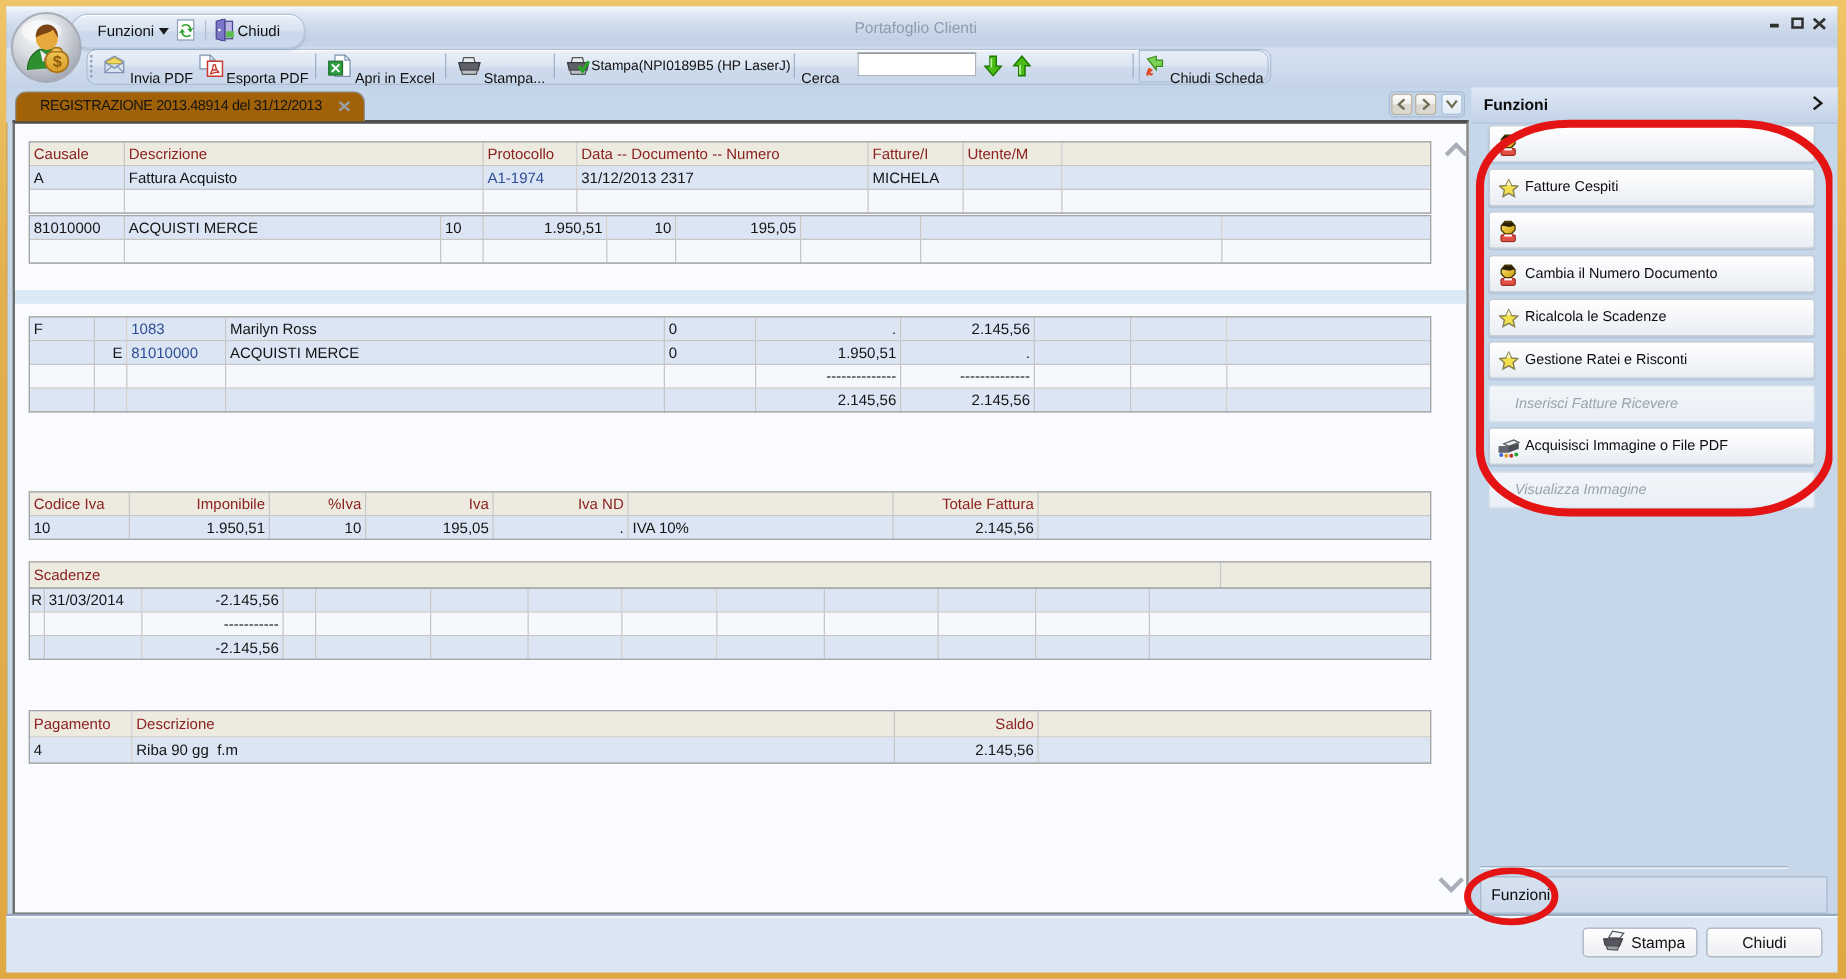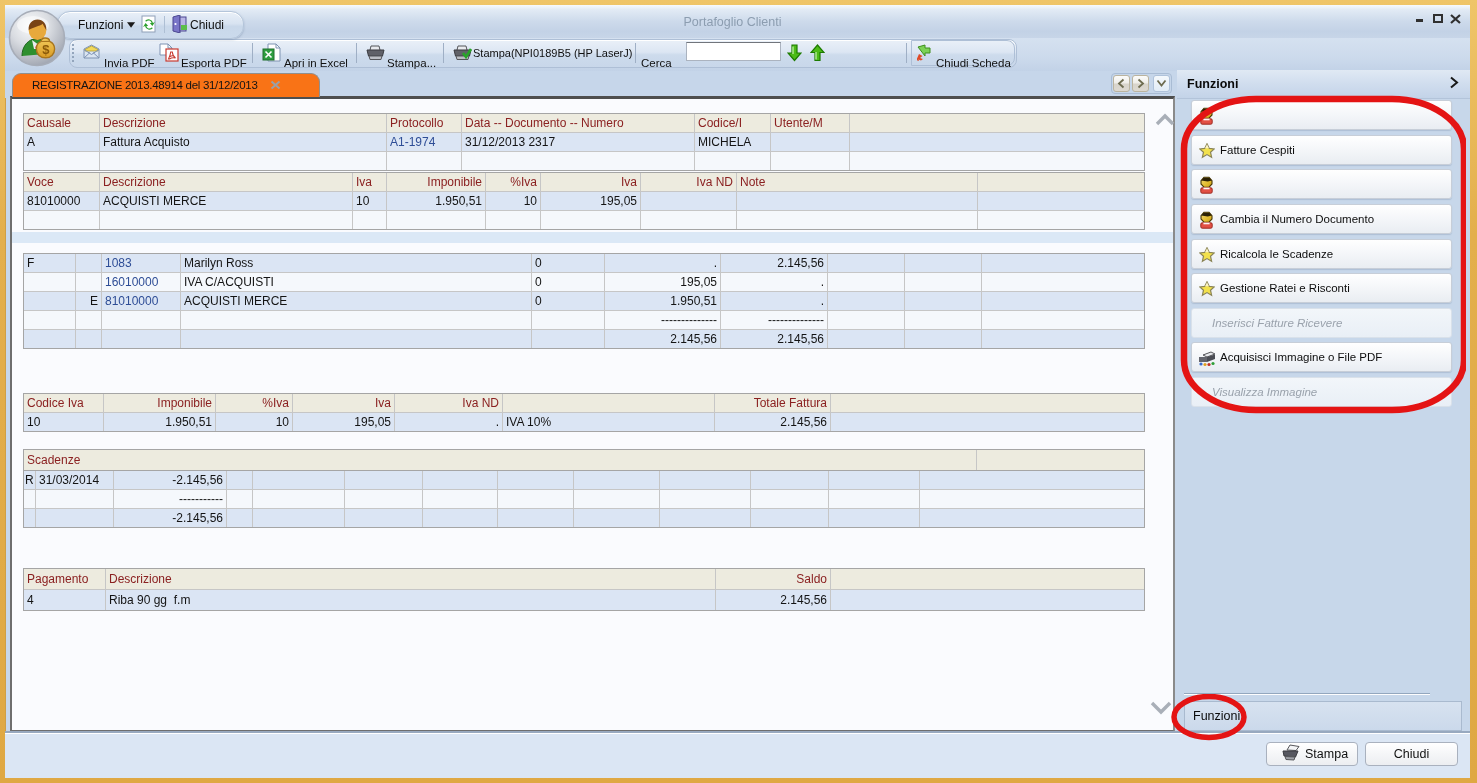--- a/index.html
+++ b/index.html
@@ -22,21 +22,21 @@
 .tsep{position:absolute;top:43px;width:1px;height:20px;background:#9FAFC5}
 .tbtxt{position:absolute;top:57px;font-size:11.5px;color:#101010;white-space:nowrap}
 
 #pill{position:absolute;left:57px;top:11px;width:185px;height:26px;border-radius:13px;
  border:1px solid #B4C5DA;background:linear-gradient(180deg,#E9F0F8 0%,#D8E3F1 45%,#C9D8EA 55%,#CBDAEC 100%);
  box-shadow:0 1px 2px rgba(120,140,170,.5), inset 0 1px 0 #fff}
 
 #content{position:absolute;left:10px;top:96px;width:1165px;height:636px;
  background:#FAFBFE;border-top:3px solid #4E4E4E;border-left:2px solid #6E6E6E;border-right:2px solid #8a8a8a;border-bottom:2px solid #6E6E6E;box-sizing:border-box}
 
-#tab{position:absolute;left:12px;top:73px;width:308px;height:24px;background:#f97316;
+#tab{position:absolute;left:12px;top:73px;width:280px;height:24px;background:#a16207;
  border:1px solid #8F8F8F;border-bottom:none;border-radius:9px 9px 0 0;box-sizing:border-box}
 #tab span{position:absolute;left:19px;top:5px;letter-spacing:-0.3px;font-size:11.5px;color:#141414}
 
 #rpanel{position:absolute;left:1177px;top:70px;width:293px;height:663px;background:#C7D7EA}
 #rphead{position:absolute;left:1177px;top:70px;width:293px;height:28px;
  background:linear-gradient(180deg,#E0E9F4 0%,#D0DDEE 50%,#C3D3E8 100%);border-bottom:1px solid #B3C4DA}
 
 .pbtn{position:absolute;left:1191px;width:261px;height:30px;border-radius:3px;border:1px solid #C7CED8;
  background:linear-gradient(180deg,#FFFFFF 0%,#F4F6F9 50%,#E9EDF2 100%);box-sizing:border-box;
  font-size:11.5px;color:#0d0d0d;line-height:28px;box-shadow:0 1px 1px rgba(130,150,175,.35)}
@@ -87,21 +87,21 @@
       <col style="width:76px">
       <col style="width:79px">
       <col style="width:295px">
     </colgroup>
 <tbody>
       <tr class="hd">
         <td>Causale</td>
         <td>Descrizione</td>
         <td>Protocollo</td>
         <td>Data -- Documento -- Numero</td>
-        <td>Codice/I</td>
+        <td>Fatture/I</td>
         <td>Utente/M</td>
         <td></td>
       </tr>
 <tr class="b">
         <td>A</td>
         <td>Fattura Acquisto</td>
         <td class="L">A1-1974</td>
         <td>31/12/2013 2317</td>
         <td>MICHELA</td>
         <td></td>
@@ -125,31 +125,20 @@
       <col style="width:253px">
       <col style="width:34px">
       <col style="width:99px">
       <col style="width:55px">
       <col style="width:100px">
       <col style="width:96px">
       <col style="width:241px">
       <col style="width:167px">
     </colgroup>
 <tbody>
-      <tr class="hd">
-        <td>Voce</td>
-        <td>Descrizione</td>
-        <td>Iva</td>
-        <td class="r">Imponibile</td>
-        <td class="r">%Iva</td>
-        <td class="r">Iva</td>
-        <td class="r">Iva ND</td>
-        <td>Note</td>
-        <td></td>
-      </tr>
 <tr class="b">
         <td>81010000</td>
         <td>ACQUISTI MERCE</td>
         <td>10</td>
         <td class="r">1.950,51</td>
         <td class="r">10</td>
         <td class="r">195,05</td>
         <td></td>
         <td></td>
         <td></td>
@@ -185,32 +174,20 @@
     </colgroup>
 <tbody>
 <tr class="b">
         <td>F</td>
         <td></td>
         <td class="L">1083</td>
         <td>Marilyn Ross</td>
         <td>0</td>
         <td class="r">.</td>
         <td class="r">2.145,56</td>
-        <td></td>
-        <td></td>
-        <td></td>
-      </tr>
-<tr class="w">
-        <td></td>
-        <td></td>
-        <td class="L">16010000</td>
-        <td>IVA C/ACQUISTI</td>
-        <td>0</td>
-        <td class="r">195,05</td>
-        <td class="r">.</td>
         <td></td>
         <td></td>
         <td></td>
       </tr>
 <tr class="b">
         <td></td>
         <td class="r">E</td>
         <td class="L">81010000</td>
         <td>ACQUISTI MERCE</td>
         <td>0</td>

